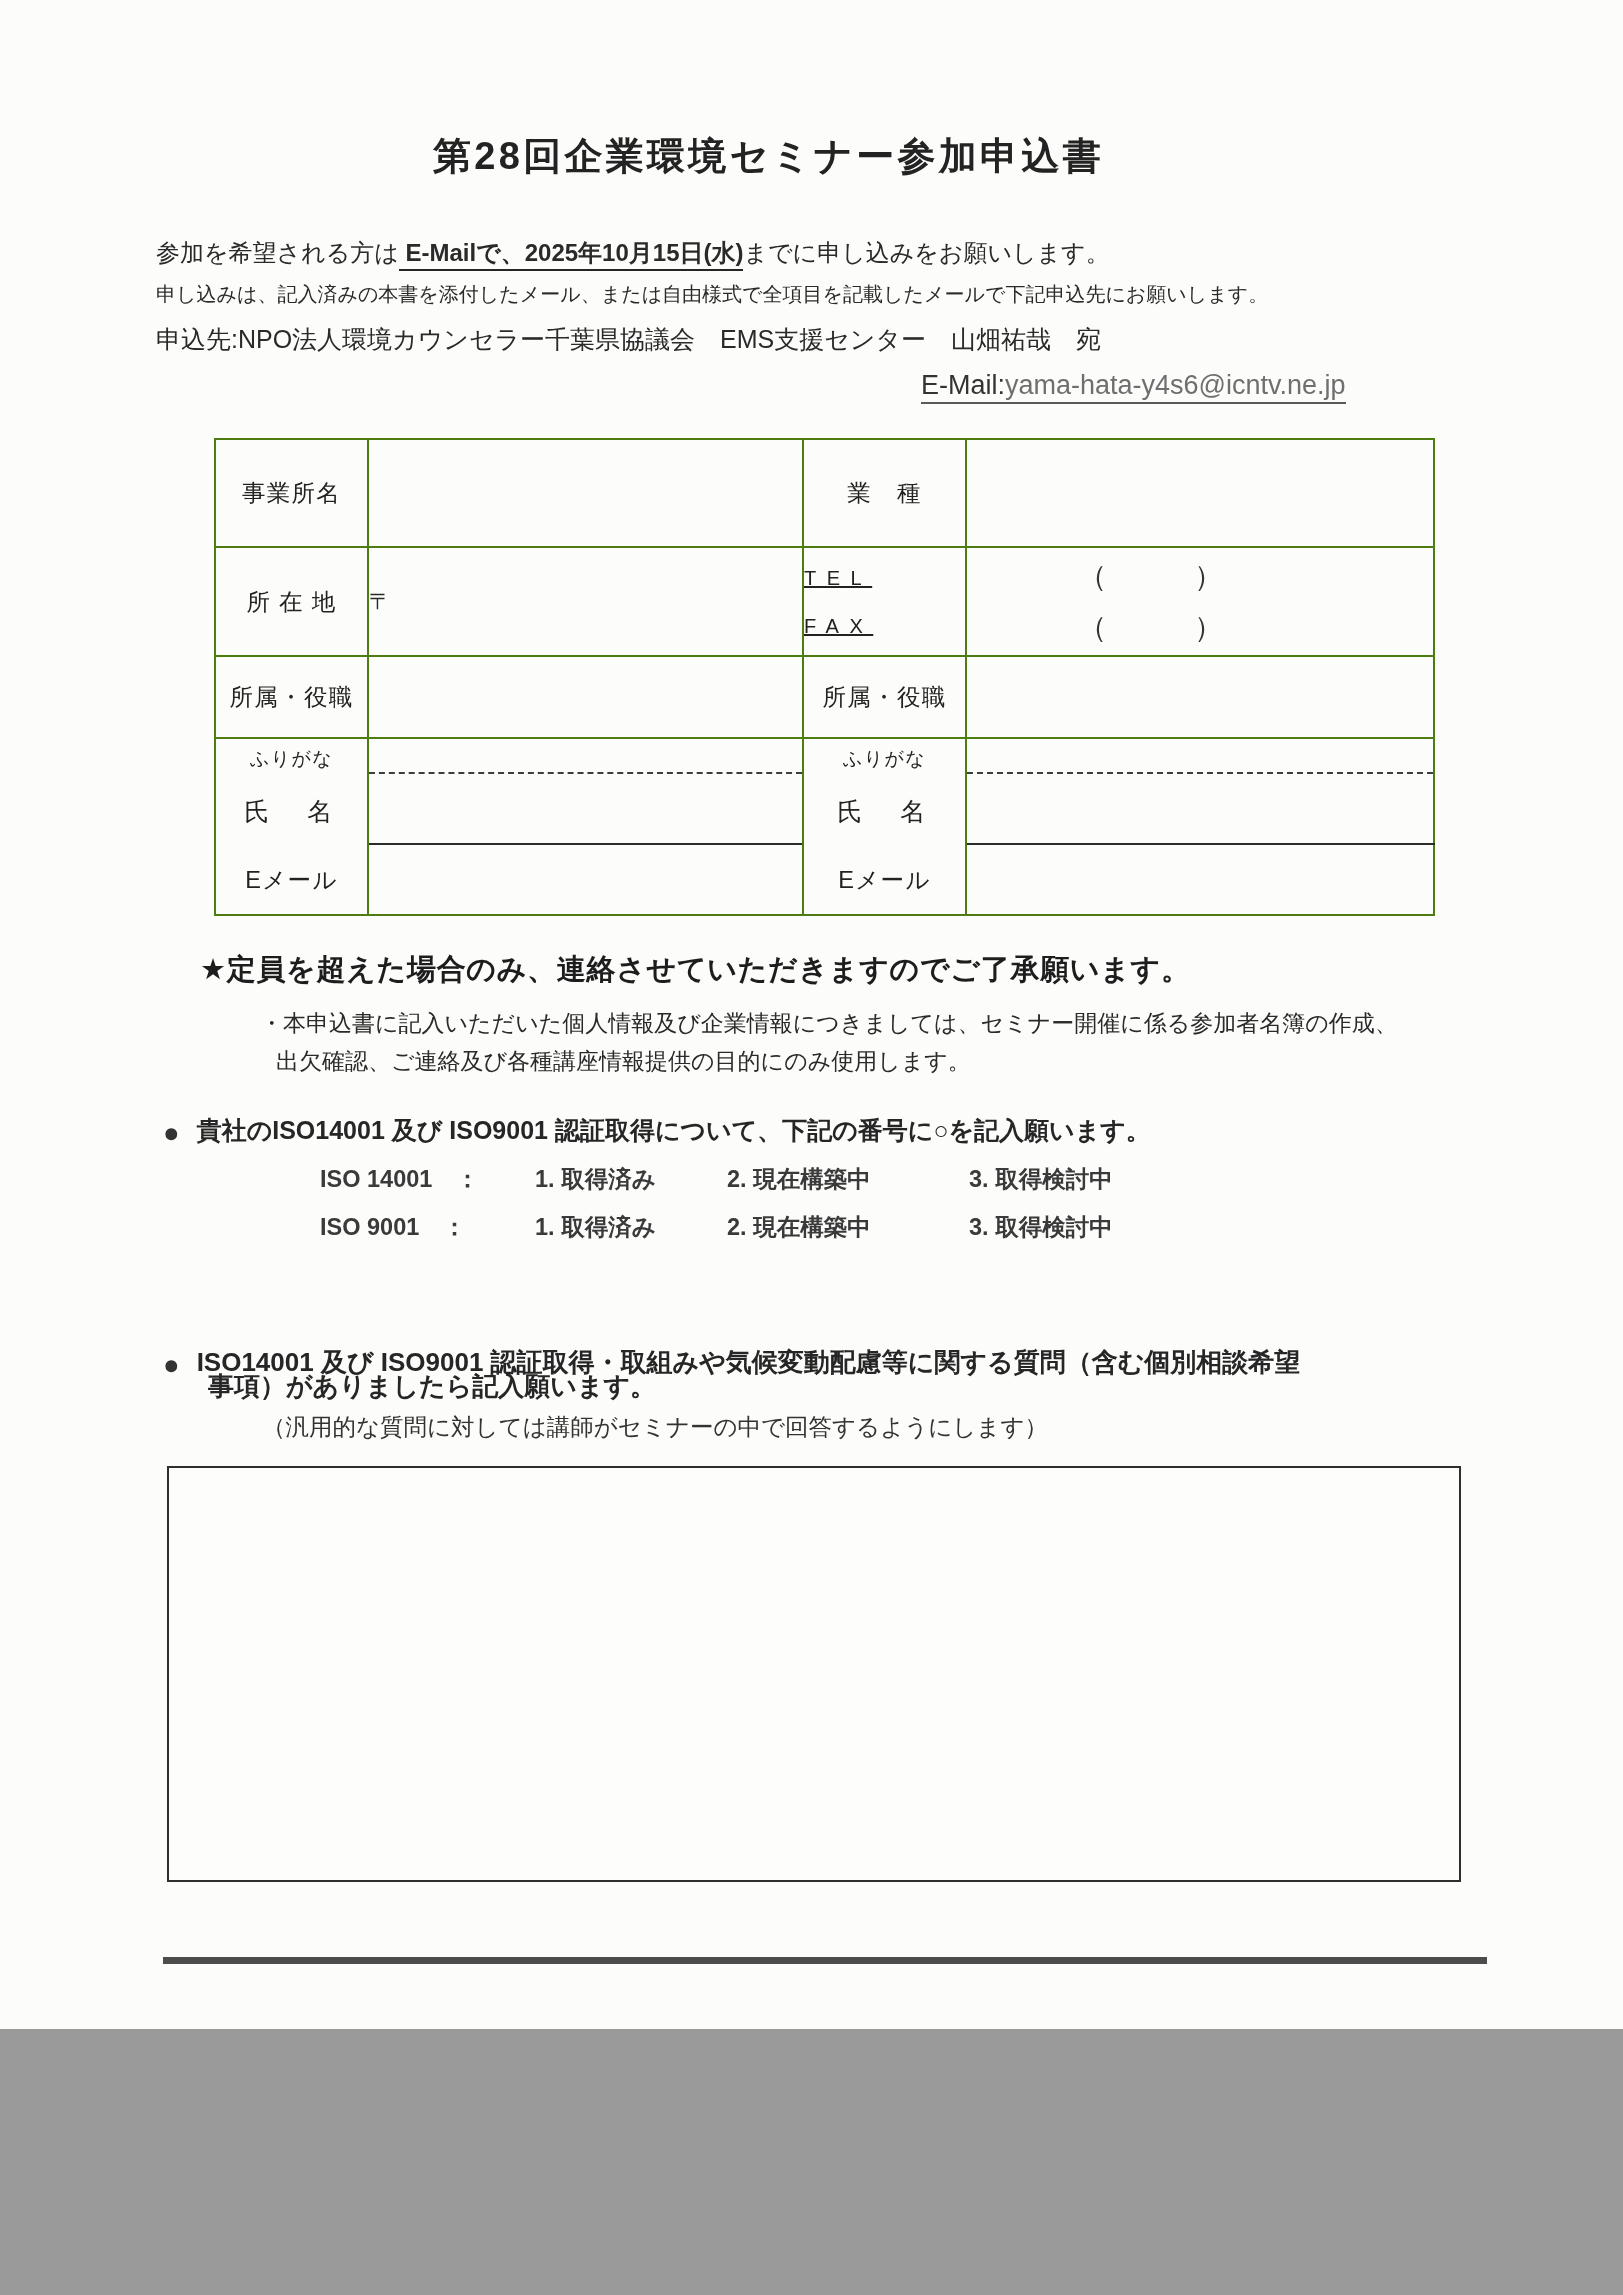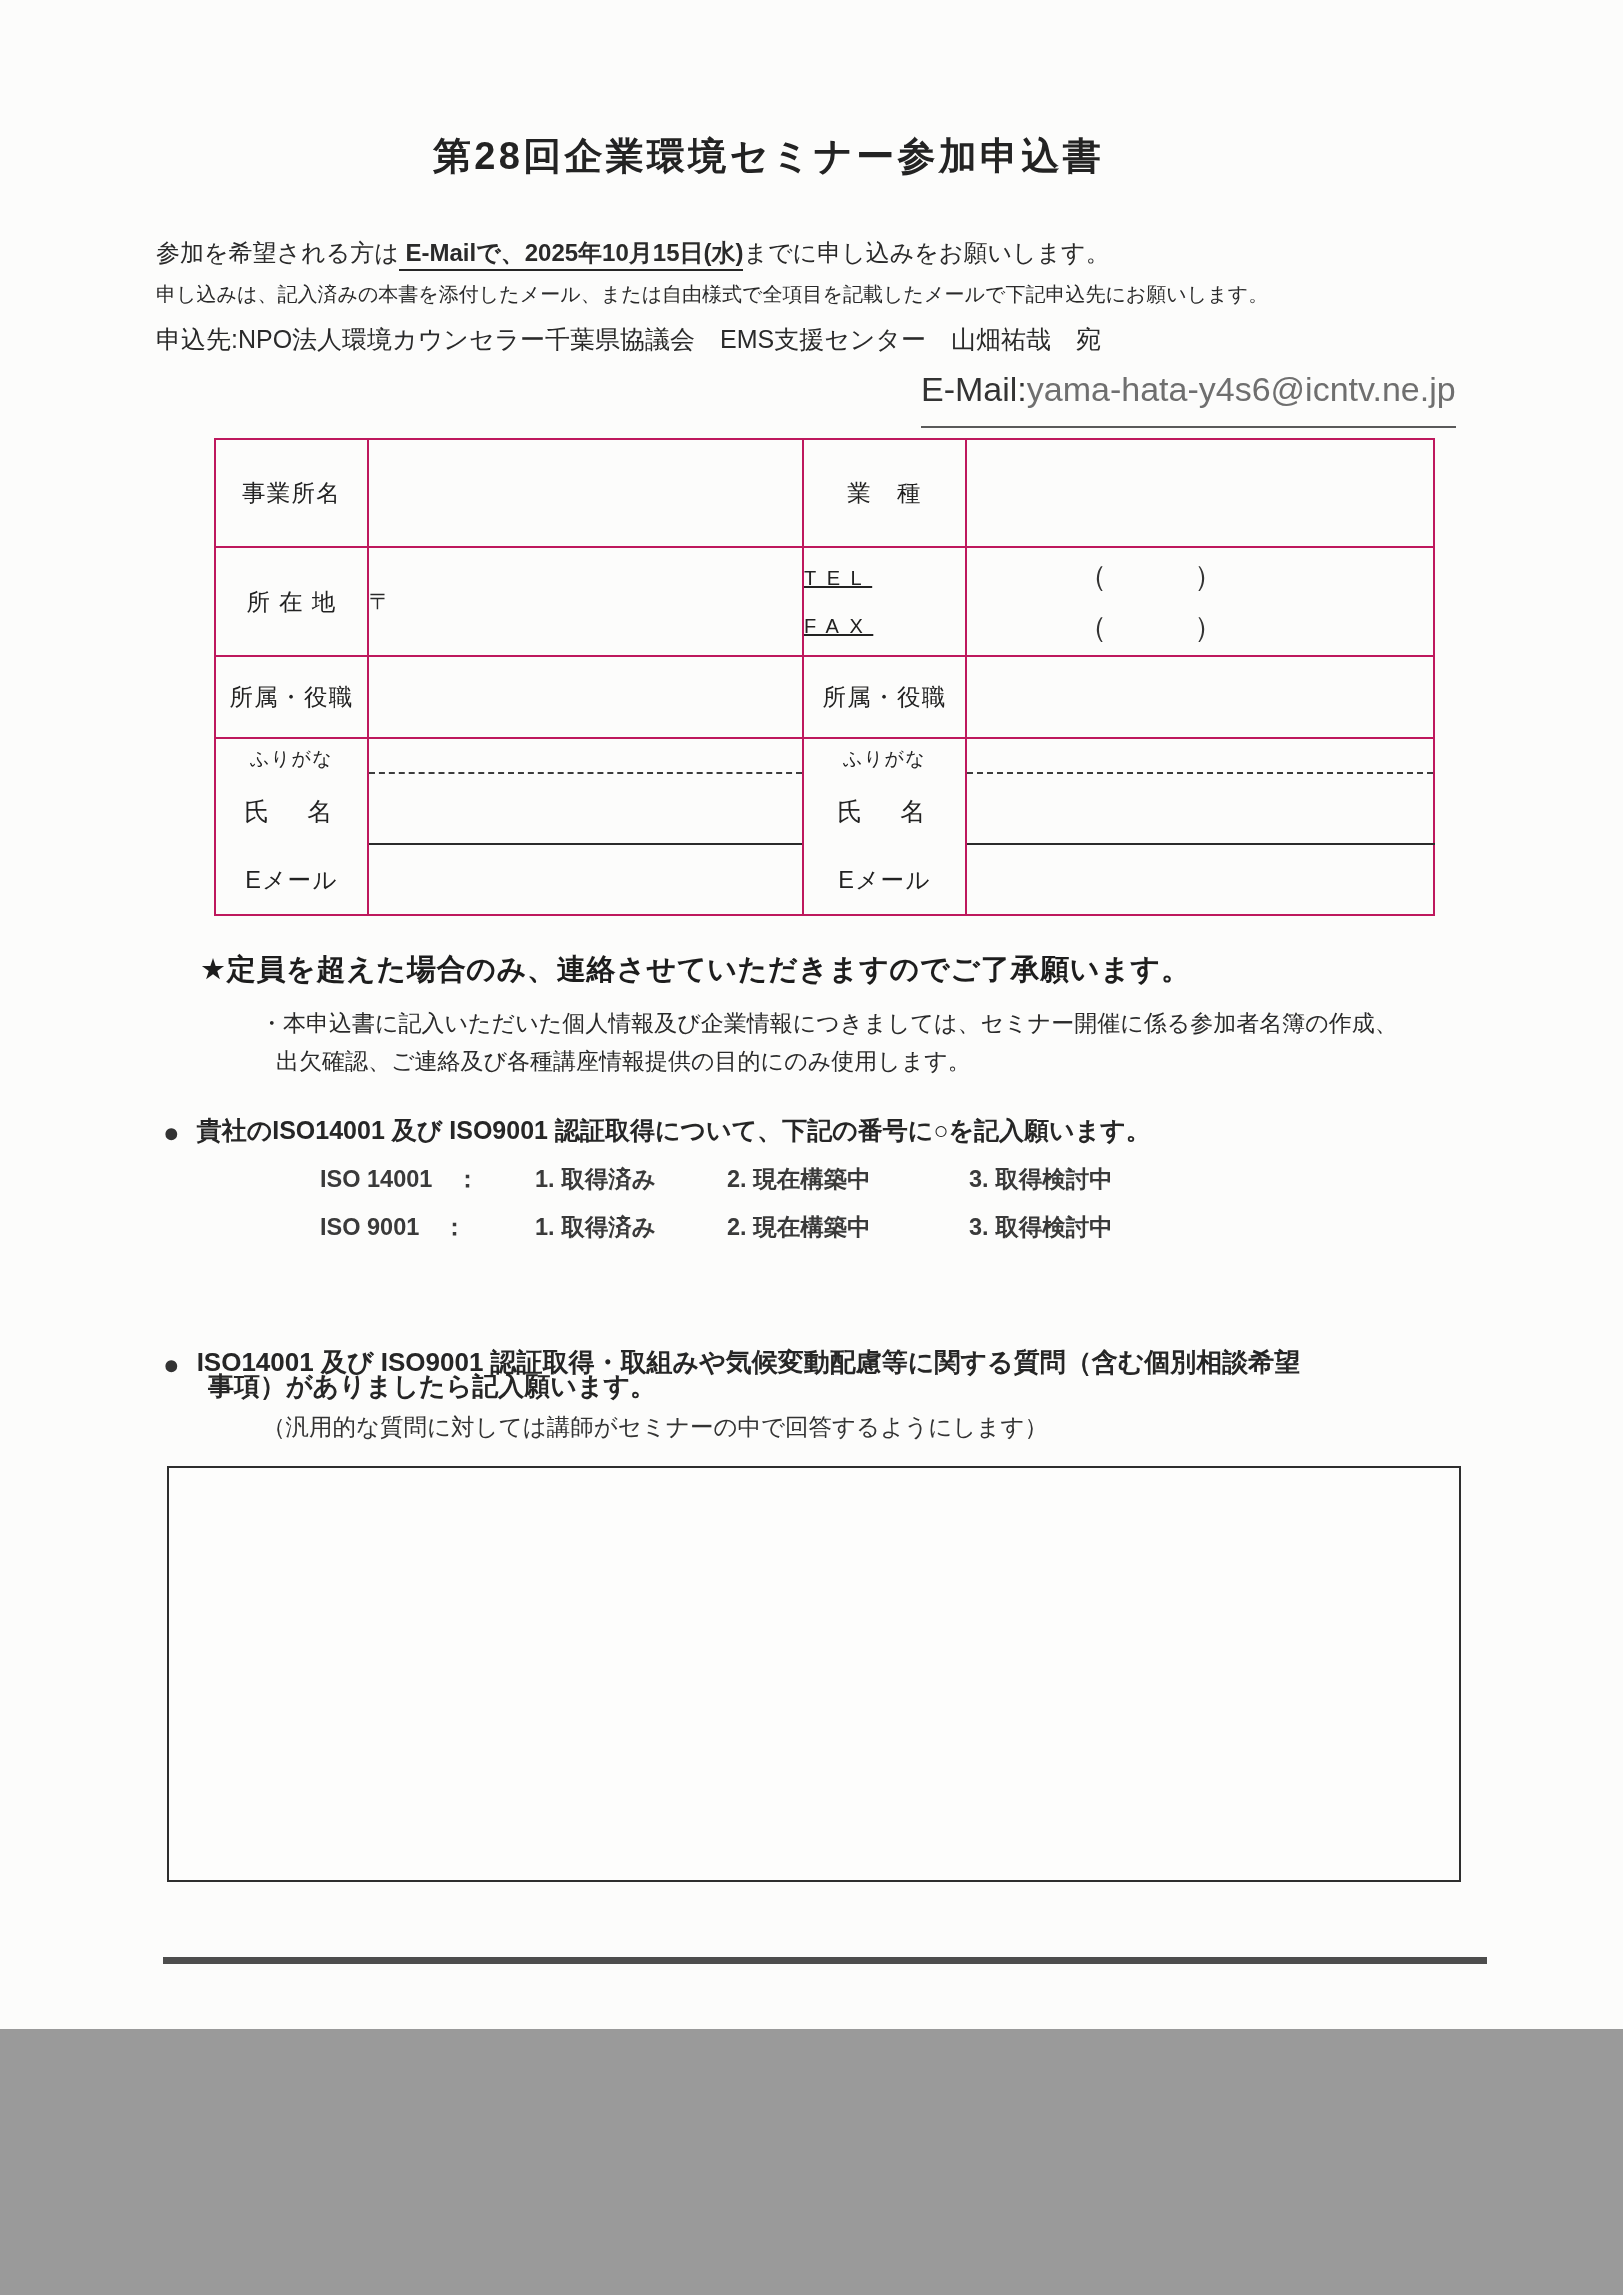--- a/index.html
+++ b/index.html
@@ -17,31 +17,31 @@
   .title{
     top:131px;left:0;width:1537px;text-align:center;
     font-size:38px;font-weight:700;letter-spacing:3.3px;color:#232323;
   }
 
   
   .l1{top:237px;left:156px;font-size:24px;}
   .l1 .ul{font-weight:700;border-bottom:2.6px solid #262626;padding-bottom:3.3px;}
   .l2{top:281px;left:156px;font-size:20px;}
   .l3{top:323px;left:156px;font-size:25px;}
-  .email-line{top:370px;left:921px;font-size:34px;border-bottom:2px solid #5a5a5a;padding-bottom:17px;}
+  .email-line{top:370px;left:921px;font-size:27px;border-bottom:2px solid #5a5a5a;padding-bottom:1px;}
   .email-line .lab{color:#333;}
   .email-line .addr{color:#6f6f6f;}
 
   
   .form-table{
     position:absolute;top:438px;left:214px;
     width:1218px;border-collapse:collapse;table-layout:fixed;
     border:2.6px solid #222;
   }
-  .form-table td{border:2px solid #be185d;padding:0;vertical-align:middle;}
+  .form-table td{border:2px solid #4d7c0f;padding:0;vertical-align:middle;}
   .form-table tr.r1{height:108px;}
   .form-table tr.r2{height:109px;}
   .form-table tr.r3{height:82px;}
   .form-table tr.r4{height:35px;}
   .form-table tr.r5{height:71px;}
   .form-table tr.r6{height:71px;}
   .lbl{text-align:center;font-size:23.5px;color:#222;letter-spacing:1.3px;}
   .postal-cell{vertical-align:top;text-align:left;padding:7.8px 0 0 11.8px;font-size:22px;}
   .telfax div{letter-spacing:10.5px;font-size:20px;text-align:left;line-height:48px;text-decoration:underline;}
   .phone div{font-size:29px;line-height:51px;padding-left:111px;color:#333;}

